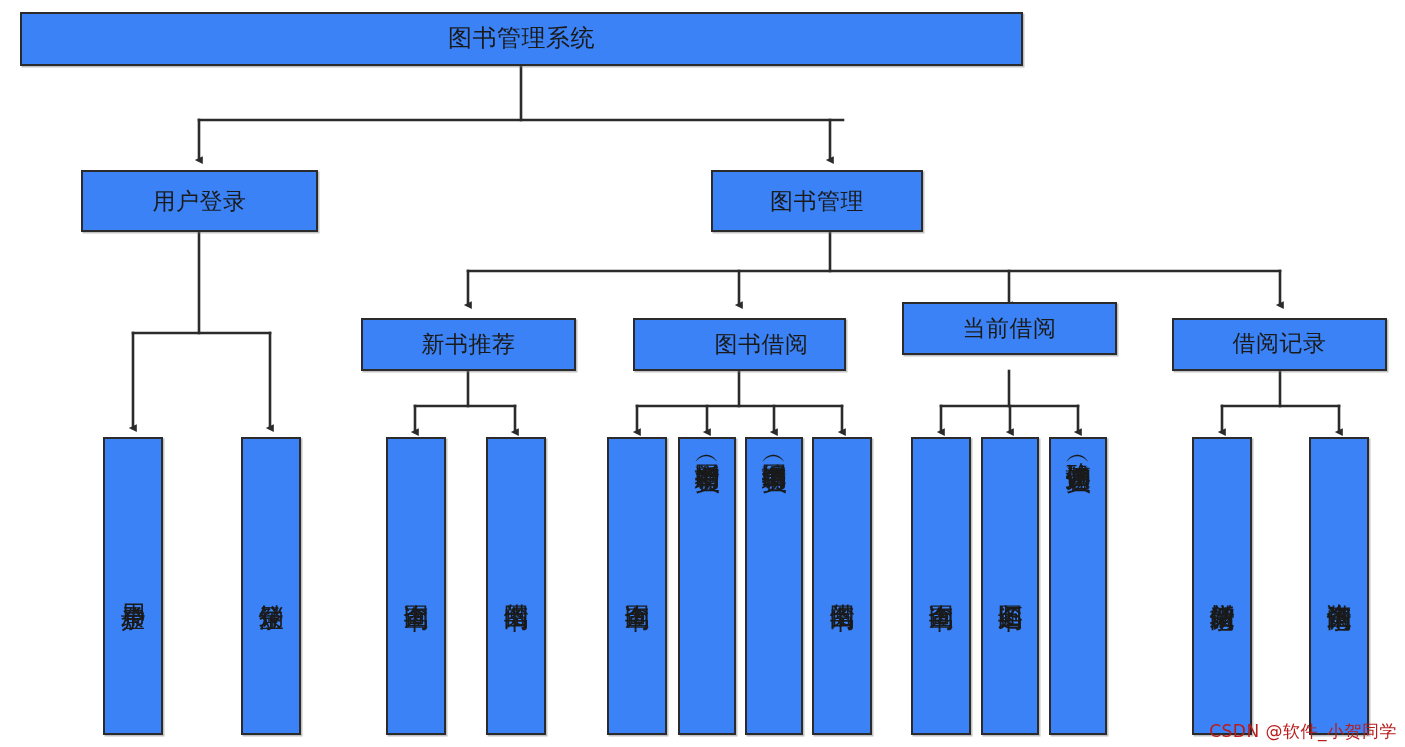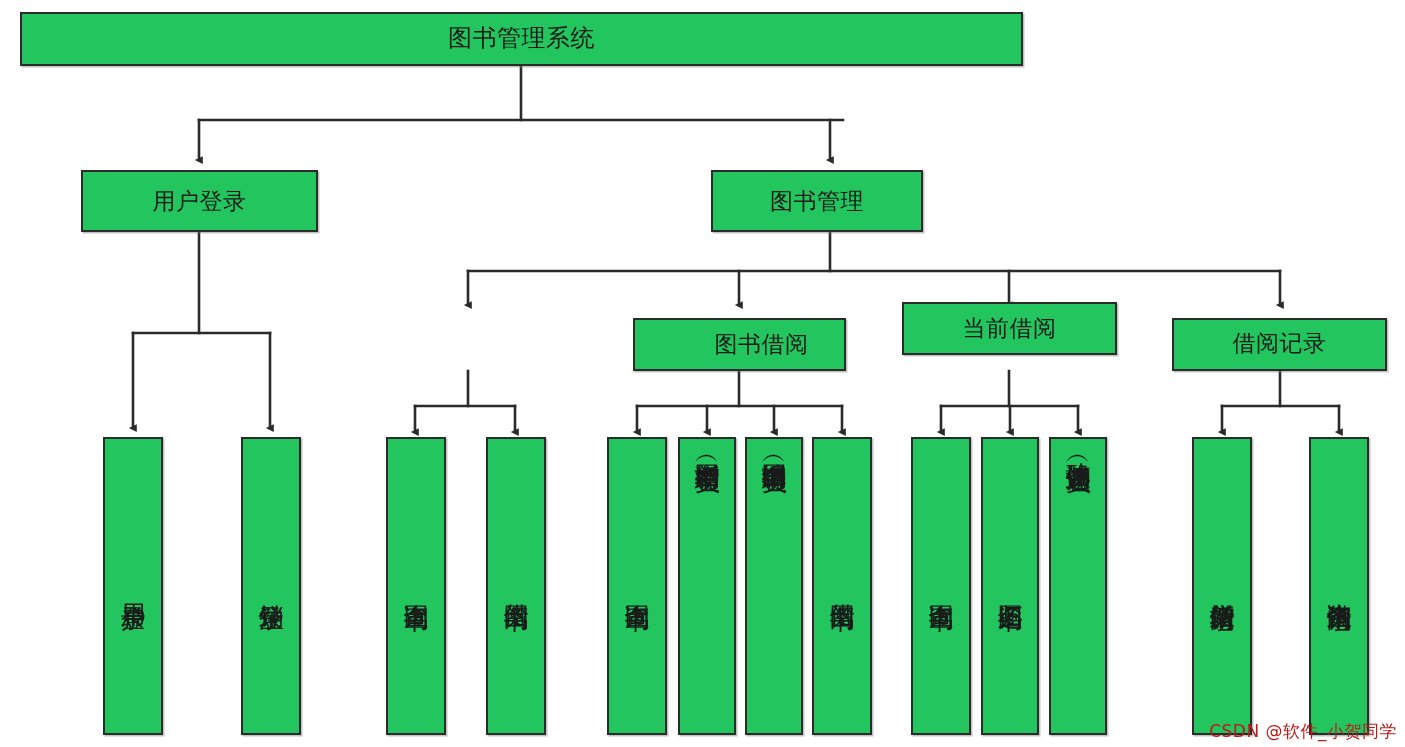--- a/index.html
+++ b/index.html
@@ -22,21 +22,21 @@
     left: 0;
     top: 0;
     width: 1405px;
     height: 747px;
     pointer-events: none;
   }
   .node {
     position: absolute;
     box-sizing: border-box;
     border: 2.5px solid #2b2b2b;
-    background: #22c55e;
+    background: #3b82f6;
     display: flex;
     align-items: center;
     justify-content: center;
     color: #1a1a1a;
     box-shadow: 1.5px 1.5px 0 rgba(120,120,120,0.45);
   }
   .node-label {
     display: block;
     text-align: center;
     line-height: 1.06;
@@ -139,20 +139,23 @@
     <span class="node-label">图书管理系统</span>
   </div>
 
   <div class="node horiz" style="left:81px; top:170px; width:237px; height:62px;">
     <span class="node-label">用户登录</span>
   </div>
   <div class="node horiz" style="left:711px; top:170px; width:212px; height:62px;">
     <span class="node-label">图书管理</span>
   </div>
 
+  <div class="node horiz" style="left:361px; top:318px; width:215px; height:53px;">
+    <span class="node-label">新书推荐</span>
+  </div>
   <div class="node horiz" style="left:633px; top:318px; width:213px; height:53px;padding-left:44px;">
     <span class="node-label">图书借阅</span>
   </div>
   <div class="node horiz" style="left:902px; top:302px; width:215px; height:53px;">
     <span class="node-label">当前借阅</span>
   </div>
   <div class="node horiz" style="left:1172px; top:318px; width:215px; height:53px;font-family:Liberation Serif, serif;">
     <span class="node-label">借阅记录</span>
   </div>
 

